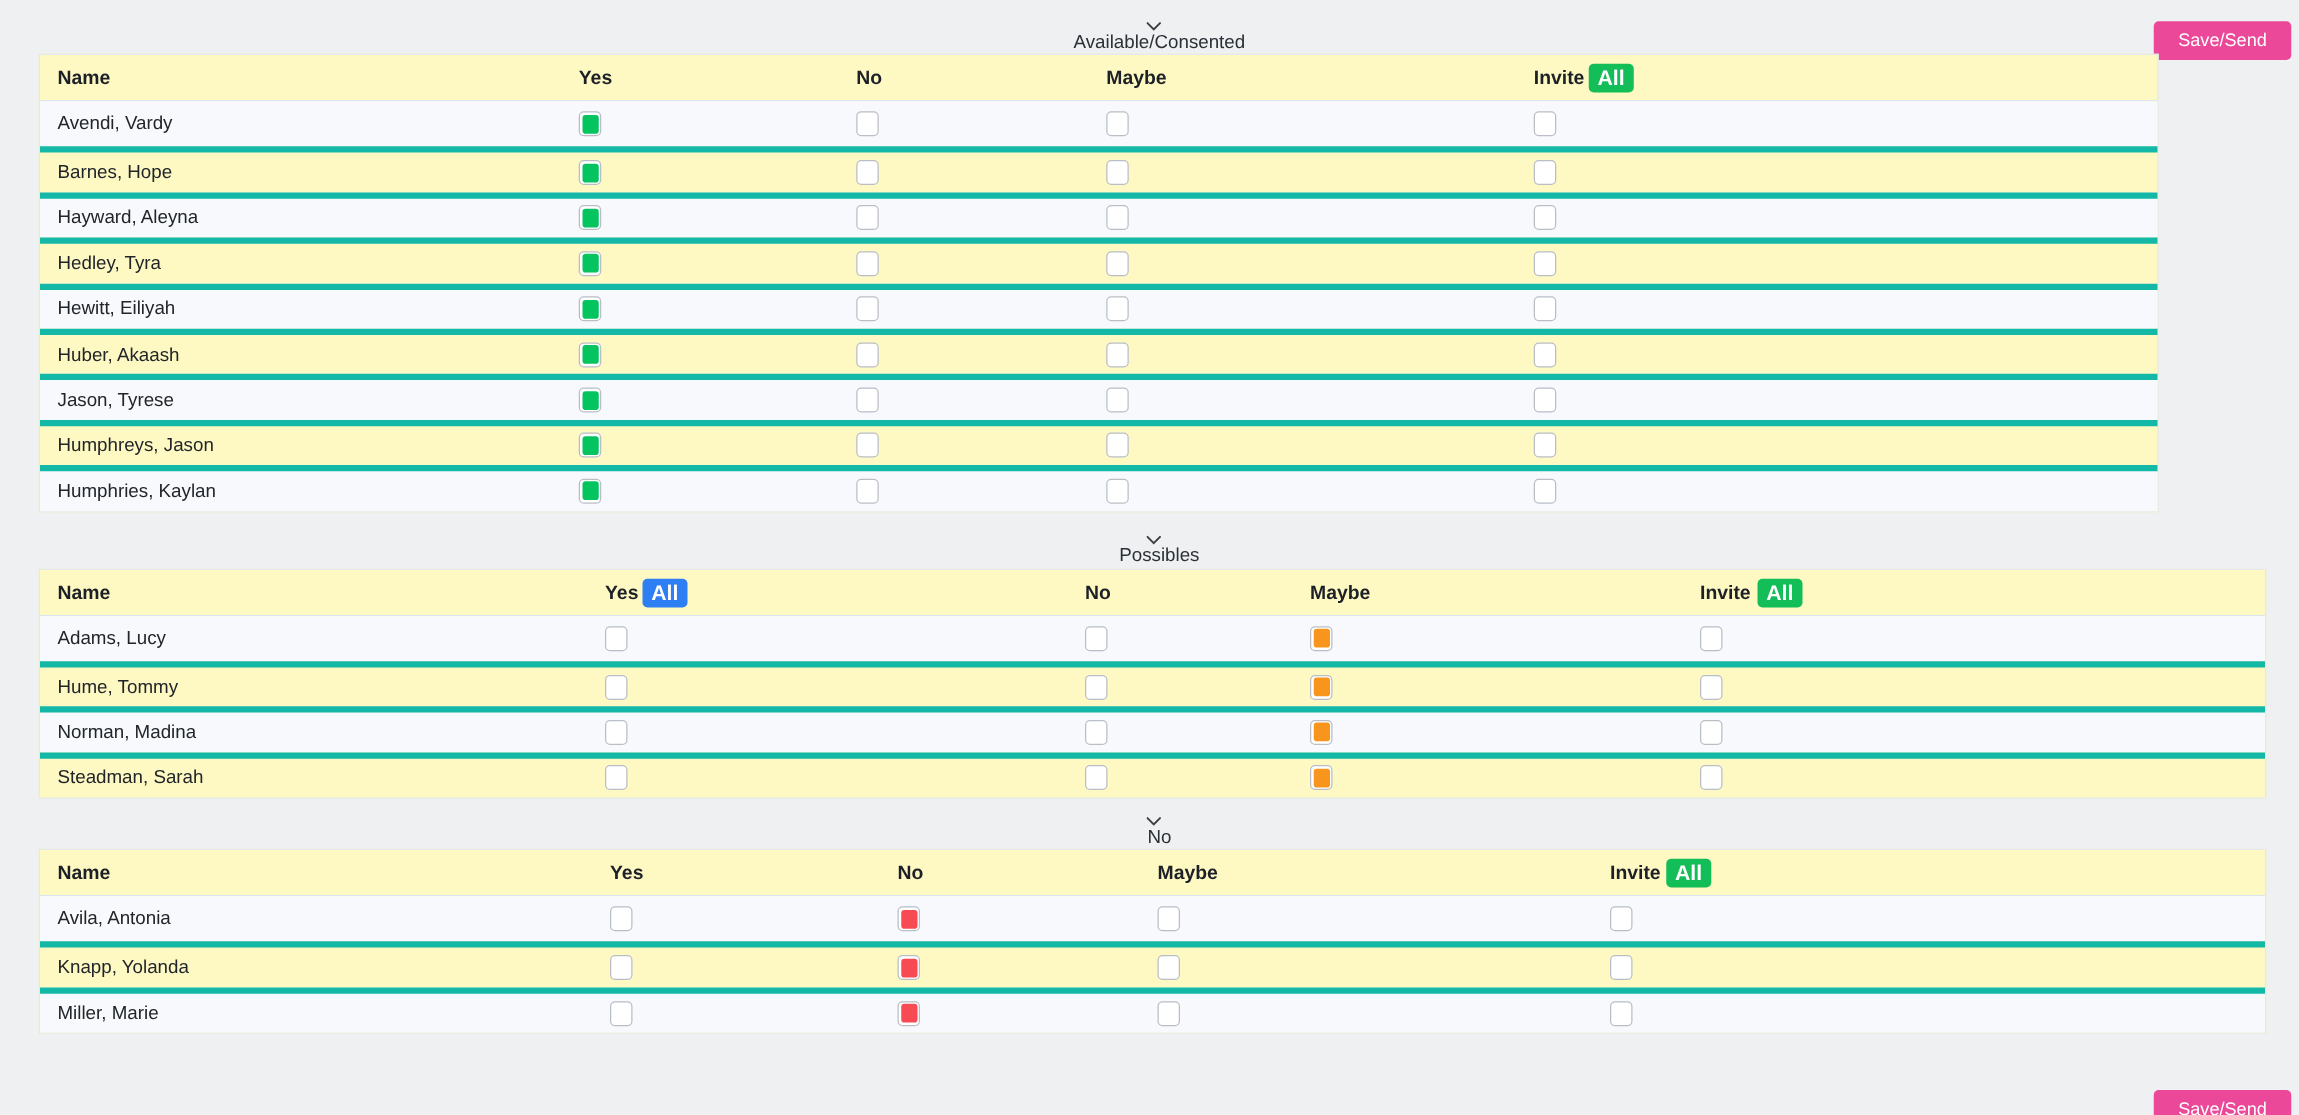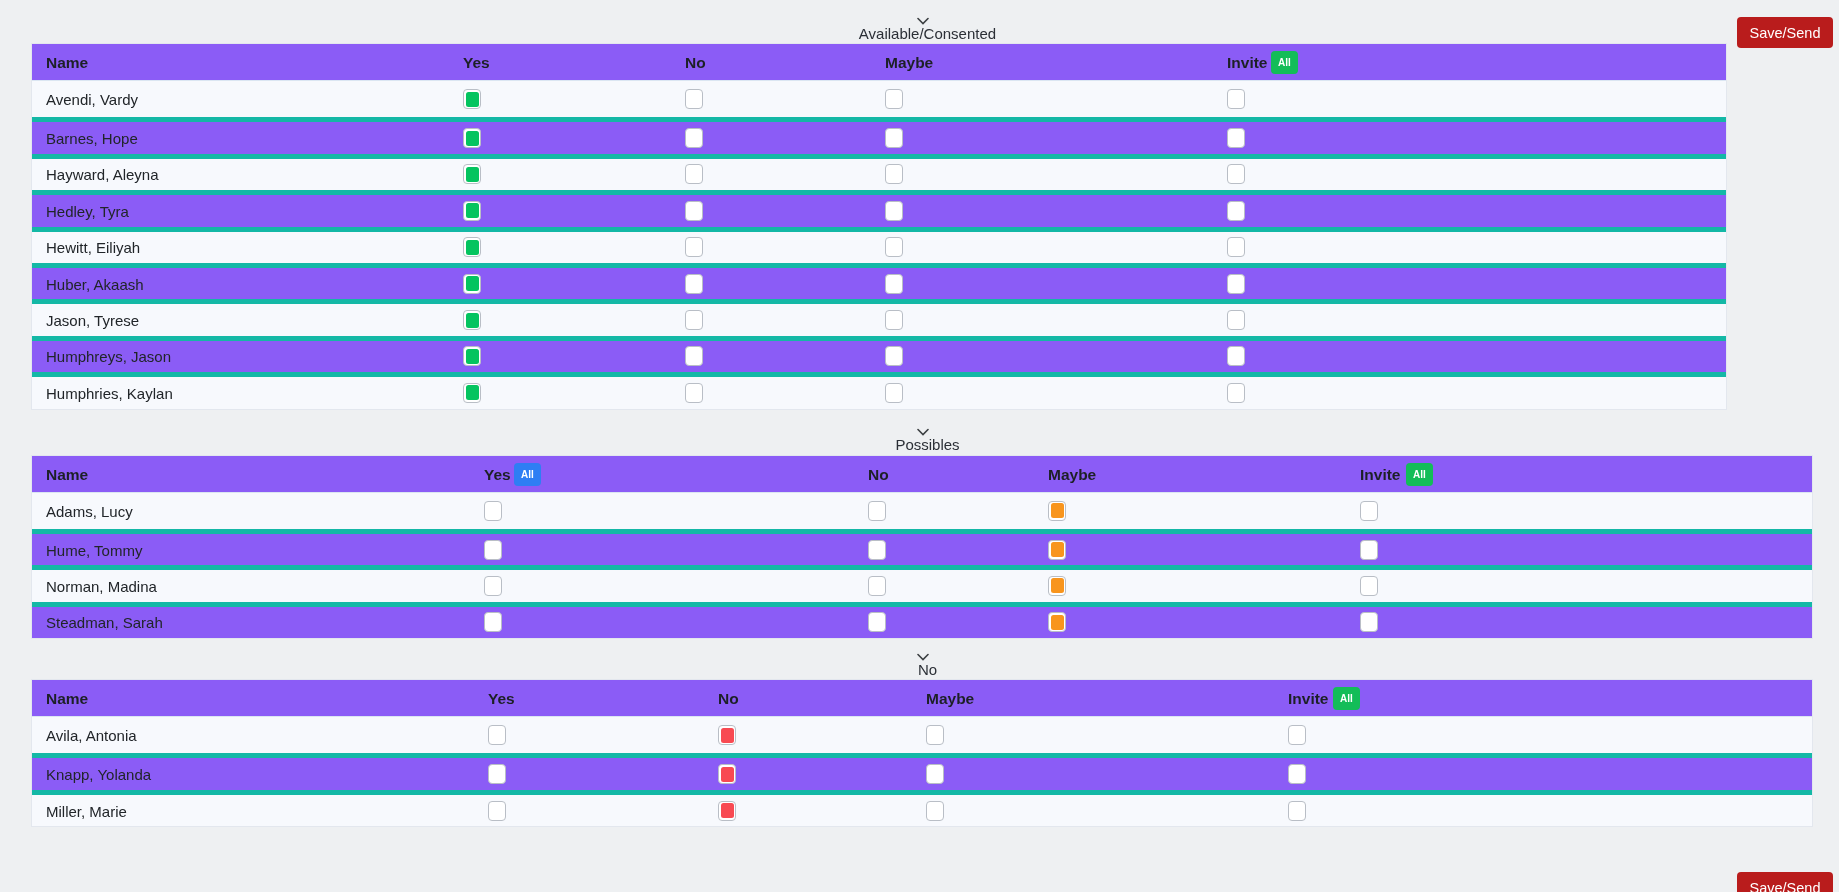--- a/index.html
+++ b/index.html
@@ -8,23 +8,23 @@
     background:#eef0f2;
     font-family:"Liberation Sans", sans-serif;
     color:#212529;
     position:relative;
   }
 
   
   .save-btn {
     position:absolute;
     right:6px;
-    width:96px;
+    width:110px;
     height:31px;
-    background:#b91c1c;
+    background:#ec4899;
     color:#fff;
     border:none;
     border-radius:4px;
     font-family:"Liberation Sans", sans-serif;
     font-size:14.5px;
     cursor:pointer;
   }
   .save-btn.top { top:17px; }
   .save-btn.bottom { top:872px; }
 
@@ -41,21 +41,21 @@
   .sec-count { font-size:12px; color:#a7abb2; margin-left:6px; position:relative; top:1px; }
 
   .sh0 { margin-top:17px; }
   .sh1 { margin-top:18px; }
   .sh2 { margin-top:14px; }
 
   
   .tbl {
     position:relative;
     margin-left:31px;
-    background:#8b5cf6;
+    background:#fef9c3;
     border:1px solid #e3e7ee;
   }
   .tbl.s0 { margin-top:8px; width:1696px; --yes:431px; --no:653px; --maybe:853px; --invite:1195px; --invite-all:1239px; }
   .tbl.s1 { margin-top:9px; width:1782px; --yes:452px; --yes-all:482px; --no:836px; --maybe:1016px; --invite:1328px; --invite-all:1374px; }
   .tbl.s2 { margin-top:8px; width:1782px; --yes:456px; --no:686px; --maybe:894px; --invite:1256px; --invite-all:1301px; }
 
   .thead {
     position:relative;
     height:37px;
     border-bottom:1px solid #dbe6f2;
@@ -76,21 +76,21 @@
   .th-invite { left:var(--invite); }
 
   .all-badge {
     position:absolute;
     top:7px;
     height:23px;
     line-height:23px;
     padding:0 7px;
     border-radius:4px;
     color:#fff;
-    font-size:10px;
+    font-size:17px;
     font-weight:bold;
     border:none;
     cursor:pointer;
     font-family:"Liberation Sans", sans-serif;
   }
   .all-badge.green { background:#13bd58; }
   .all-badge.blue  { background:#2e7ef4; }
   .pos-yes-all    { left:var(--yes-all); }
   .pos-invite-all { left:var(--invite-all); }
 

